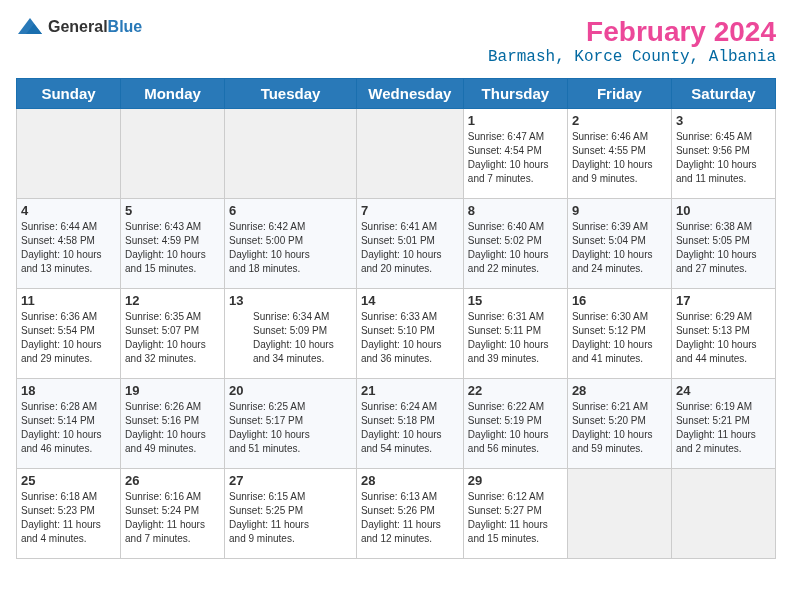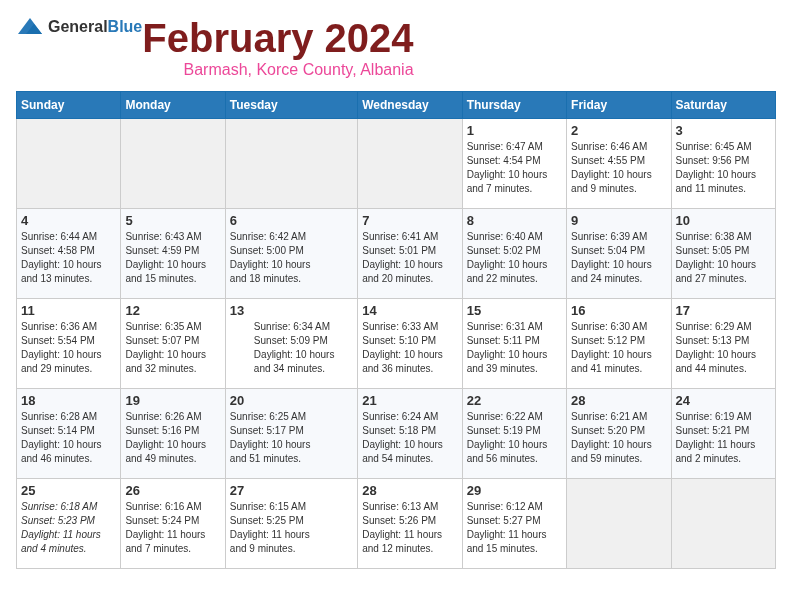--- a/index.html
+++ b/index.html
@@ -5,56 +5,58 @@
     * { box-sizing: border-box; margin: 0; padding: 0; }
     body {
       font-family: Arial, sans-serif;
       background: #fff;
       width: 792px;
       min-height: 612px;
       padding: 16px;
     }
     .header-area {
       display: flex;
-      justify-content: flex-start;
+      justify-content: space-between;
       align-items: flex-start;
       margin-bottom: 12px;
+      gap: 44px;
     }
     .logo {
       display: flex;
       align-items: center;
       gap: 4px;
     }
     .logo-icon {
       width: 28px;
       height: 22px;
     }
     .title-area {
       text-align: right;
     }
     .main-title {
-      font-size: 40px;
+      font-size: 28px;
       font-weight: bold;
-      color: #7f1d1d;
+      color: #ec4899;
     }
     .subtitle {
       font-size: 16px;
-      color: #ec4899;
+      color: #0369a1;
+      font-family: Liberation Mono, monospace;
     }
     .calendar {
       width: 100%;
       border-collapse: collapse;
       font-size: 11px;
     }
     .calendar th {
       background-color: #2979b8;
       color: #fff;
       padding: 6px 4px;
-      text-align: left;
-      font-size: 12px;
+      text-align: center;
+      font-size: 15px;
       border: 1px solid #1a6faf;
     }
     .calendar td {
       border: 1px solid #ccc;
       vertical-align: top;
       padding: 4px;
       height: 90px;
       background: #fff;
     }
     .calendar tr:nth-child(even) td {
@@ -286,21 +288,21 @@
           <span class="day-number">24</span>
           <div class="day-info" style="white-space: pre-line;">Sunrise: 6:19 AM
 Sunset: 5:21 PM
 Daylight: 11 hours
 and 2 minutes.</div>
         </td>
       </tr>
       <tr>
         <td>
           <span class="day-number">25</span>
-          <div class="day-info" style="white-space: pre-line; font-style: italic;">Sunrise: 6:18 AM
+          <div class="day-info" style="white-space: pre-line;">Sunrise: 6:18 AM
 Sunset: 5:23 PM
 Daylight: 11 hours
 and 4 minutes.</div>
         </td>
         <td>
           <span class="day-number">26</span>
           <div class="day-info" style="white-space: pre-line;">Sunrise: 6:16 AM
 Sunset: 5:24 PM
 Daylight: 11 hours
 and 7 minutes.</div>

